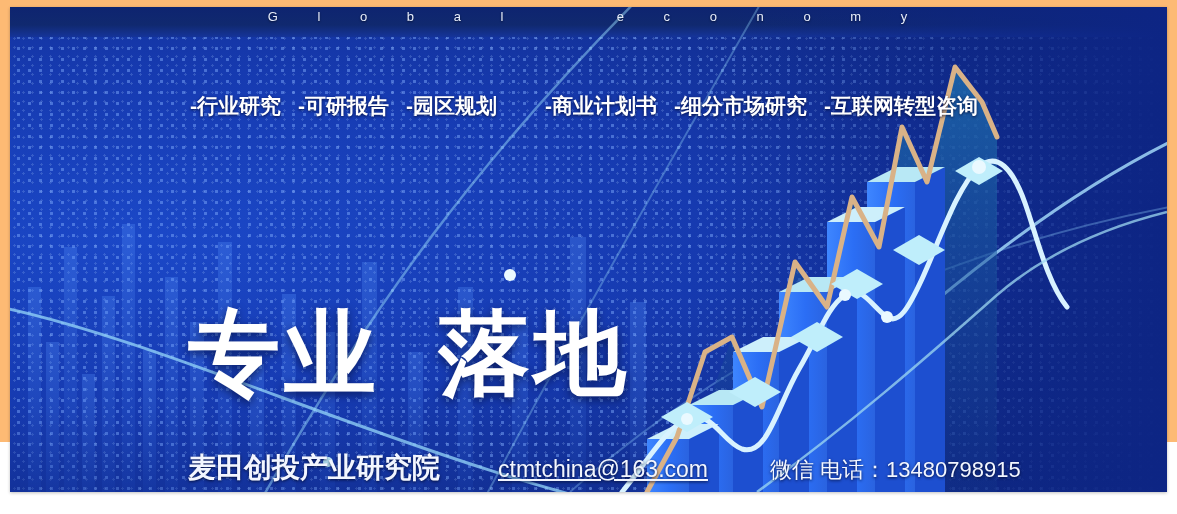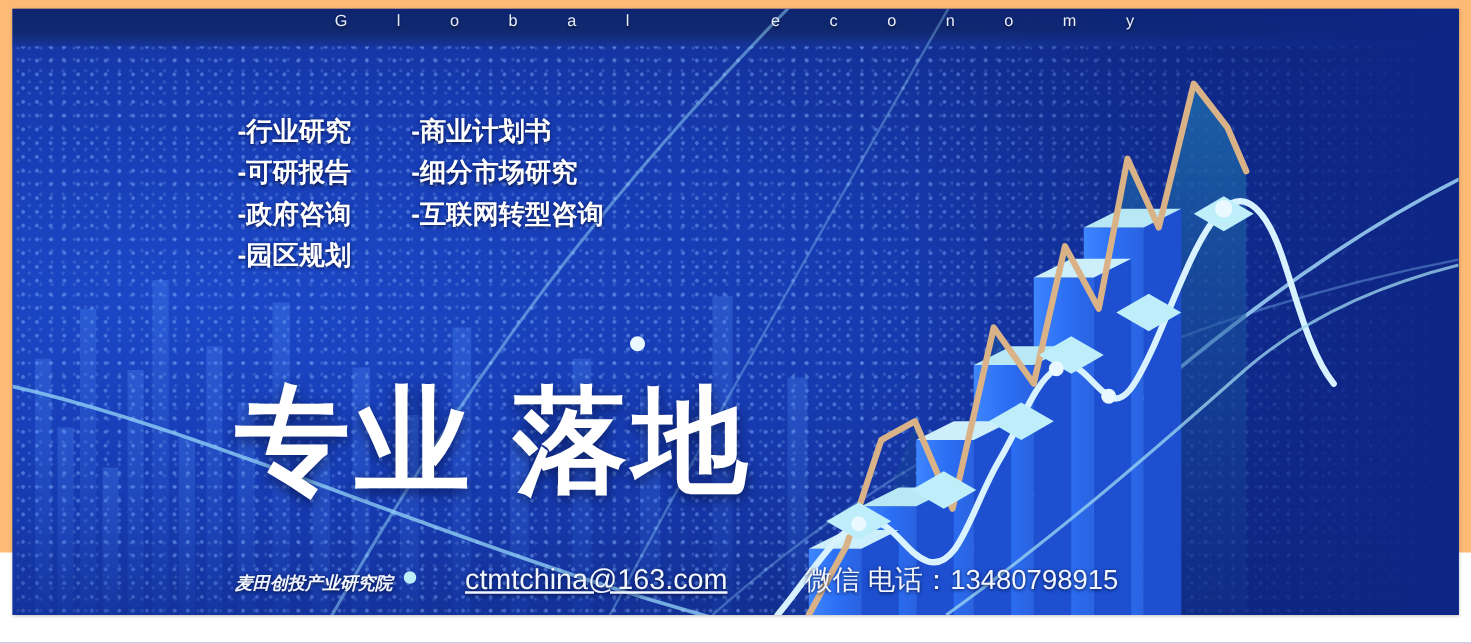--- a/index.html
+++ b/index.html
@@ -42,32 +42,32 @@
   
   .chart{position:absolute;right:0;top:0;width:640px;height:485px;}
 
   
   .kicker{position:absolute;left:0;top:2px;width:100%;text-align:center;
      color:#e8eefc;font-size:13px;letter-spacing:2px;
      text-shadow:0 1px 2px rgba(0,0,0,.5);white-space:nowrap;}
   .kicker span{display:inline-block;padding:0 16px;}
 
   .svc{position:absolute;top:85px;display:flex;gap:48px;}
-  .svc-col{display:flex;flex-direction:column;gap:5px;}
+  .svc-col{display:flex;flex-direction:row;gap:17px;}
   .svc-item{color:#ffffff;font-size:21px;font-weight:bold;line-height:1.33;
      white-space:nowrap;text-shadow:0 1px 3px rgba(3,12,50,.85);}
 
-  .headline{position:absolute;left:178px;top:300px;display:flex;gap:30px;
+  .headline{position:absolute;left:178px;top:300px;display:flex;gap:58px;
      color:#ffffff;font-size:92px;font-weight:bold;line-height:1;
      letter-spacing:4px;white-space:nowrap;
      text-shadow:0 3px 10px rgba(4,14,56,.65);}
 
   .contact{position:absolute;left:178px;top:442px;display:flex;align-items:baseline;
      color:#f2f6ff;white-space:nowrap;}
-  .c-org{font-size:14px;font-weight:bold;text-shadow:0 1px 3px rgba(3,12,50,.9);font-style:italic;}
+  .c-org{font-size:28px;font-weight:bold;text-shadow:0 1px 3px rgba(3,12,50,.9);}
   .c-mail{font-size:23px;margin-left:58px;text-shadow:0 1px 3px rgba(3,12,50,.9);text-decoration:underline;}
   .c-phone{font-size:22px;font-weight:normal;margin-left:62px;
      text-shadow:0 1px 3px rgba(3,12,50,.9);}
 </style>
 </head>
 <body>
 
 <div class="canvas">
   <div class="banner">
 
@@ -198,21 +198,20 @@
       <span>n</span>
       <span>o</span>
       <span>m</span>
       <span>y</span>
     </div>
 
     <div class="svc" style="left:180px;">
       <div class="svc-col">
         <div class="svc-item">-行业研究</div>
         <div class="svc-item">-可研报告</div>
-        <div class="svc-item">-政府咨询</div>
         <div class="svc-item">-园区规划</div>
       </div>
       <div class="svc-col">
         <div class="svc-item">-商业计划书</div>
         <div class="svc-item">-细分市场研究</div>
         <div class="svc-item">-互联网转型咨询</div>
       </div>
     </div>
 
     <div class="headline">

